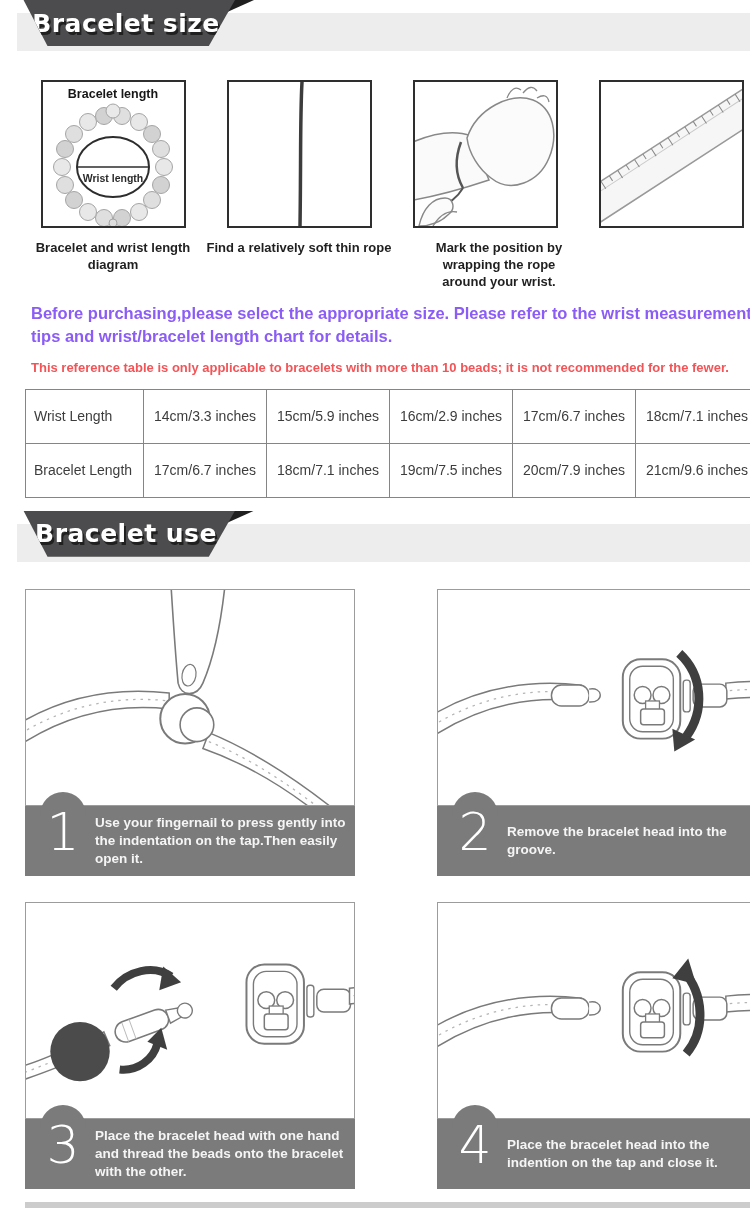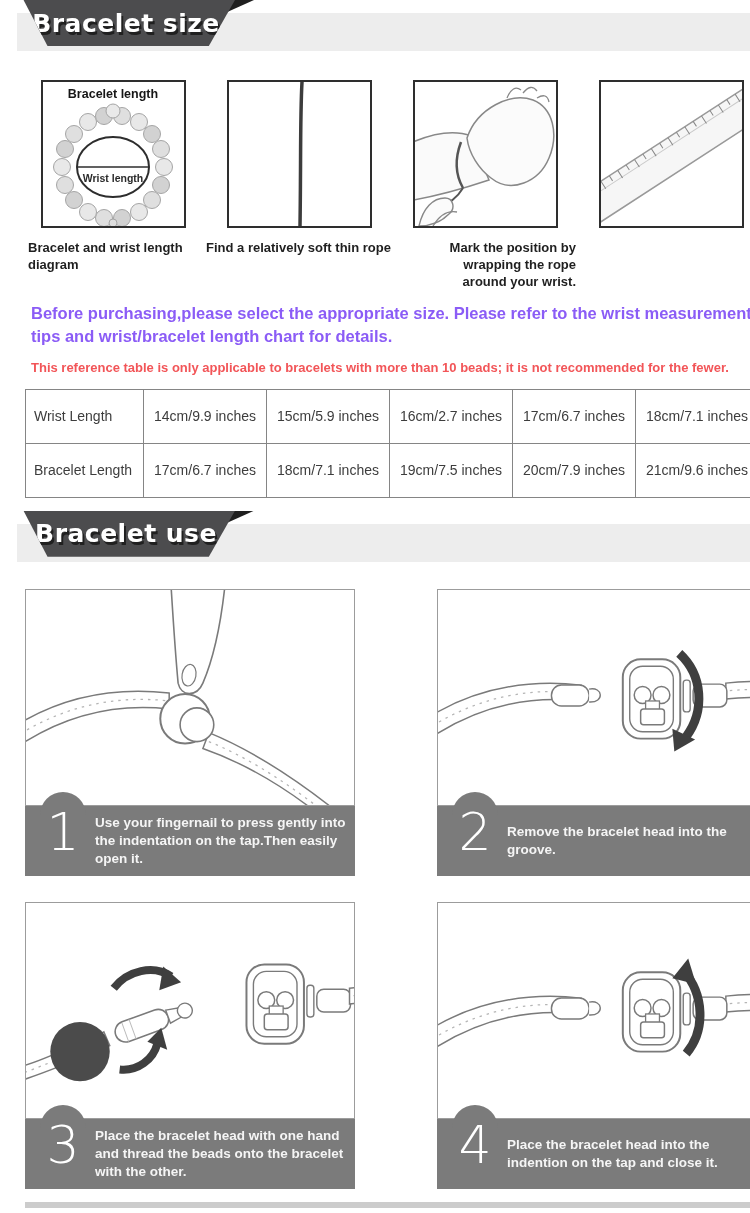--- a/index.html
+++ b/index.html
@@ -18,23 +18,23 @@
   .ribbon span{color:#fff;font-weight:bold;font-size:25px;letter-spacing:.5px;
                font-family:"DejaVu Sans",sans-serif;text-shadow:2px 3px 0 rgba(25,25,25,.85);}
 
   
   .measure-row{display:grid;grid-template-columns:repeat(4,1fr);padding:0 3px;margin-top:28px;}
   .m-col{margin:0;}
   .m-box{width:145px;height:148px;border:2px solid #2e2e2e;background:#fff;margin:0 auto;
          box-sizing:border-box;overflow:hidden;}
   .m-box svg{width:100%;height:100%;display:block;}
   .m-cap{margin-top:11px;font-weight:bold;font-size:13px;color:#1f1f1f;line-height:1.32;}
-  .cap-center{padding:0 8px;}
-  .cap-nowrap{white-space:nowrap;}
-  .cap-left{text-align:right;padding-left:30px;padding-right:2px;}
+  .cap-center{text-align:center;padding:0 8px;}
+  .cap-nowrap{text-align:center;white-space:nowrap;}
+  .cap-left{text-align:center;padding-left:30px;padding-right:2px;}
 
   
   .purchase-note{margin:12px 14px 0;font-size:16.5px;font-weight:bold;color:#8b5cf6;line-height:1.34;}
   .reference-note{margin:13px 0 0 14px;font-size:13px;font-weight:bold;color:var(--red-text,#f25558);white-space:nowrap;}
 
   
   .size-table{margin:14px 8px 0;border-collapse:collapse;width:734px;table-layout:fixed;}
   .size-table td{border:1px solid #858585;height:51px;font-size:14px;color:#3d3d3d;text-align:center;
                  overflow:hidden;white-space:nowrap;}
   .size-table td.rowlabel{text-align:left;padding-left:8px;}
@@ -173,23 +173,23 @@
         <col class="c0">
         <col>
         <col>
         <col>
         <col>
         <col>
       </colgroup>
     <tbody>
       <tr>
         <td class="rowlabel">Wrist Length</td>
-        <td>14cm/9.9 inches</td>
+        <td>14cm/3.3 inches</td>
         <td>15cm/5.9 inches</td>
-        <td>16cm/2.7 inches</td>
+        <td>16cm/2.9 inches</td>
         <td>17cm/6.7 inches</td>
         <td>18cm/7.1 inches</td>
       </tr>
       <tr>
         <td class="rowlabel">Bracelet Length</td>
         <td>17cm/6.7 inches</td>
         <td>18cm/7.1 inches</td>
         <td>19cm/7.5 inches</td>
         <td>20cm/7.9 inches</td>
         <td>21cm/9.6 inches</td>

